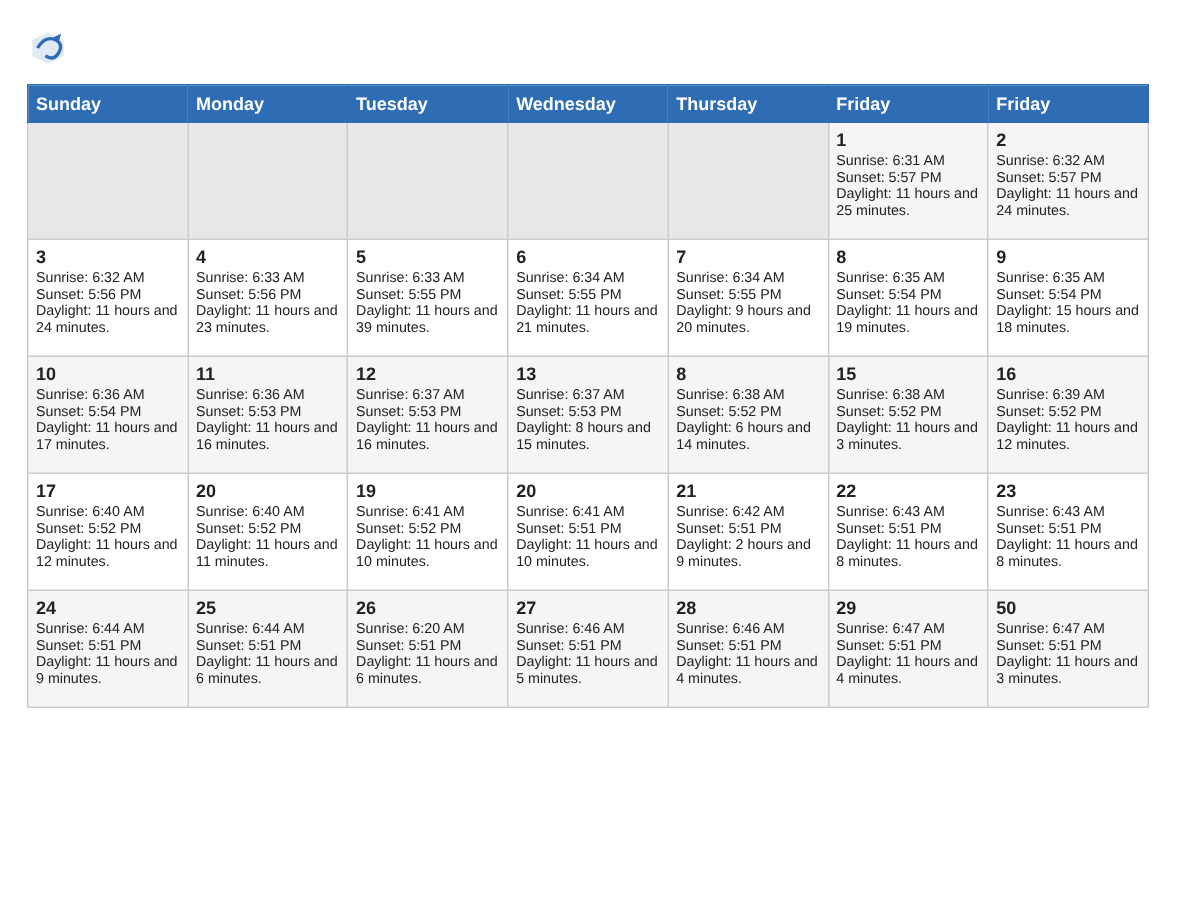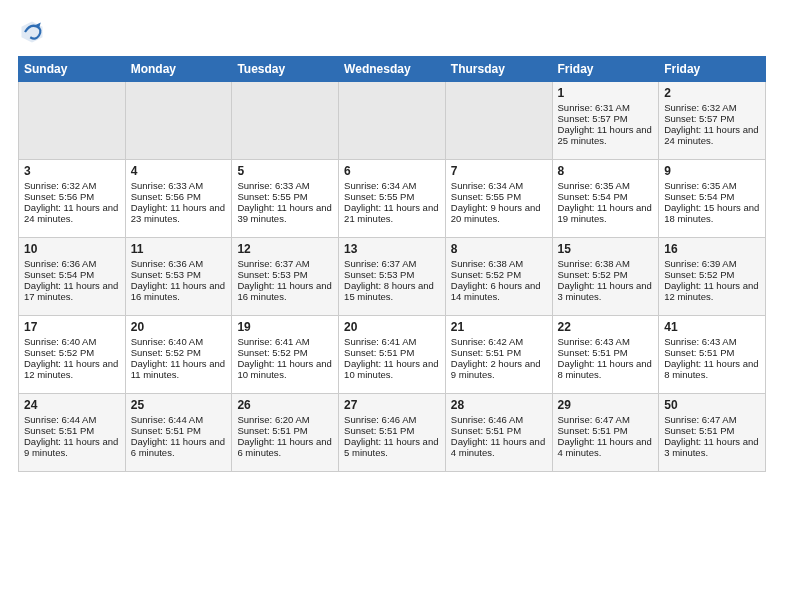--- a/index.html
+++ b/index.html
@@ -268,21 +268,21 @@
             <div>Sunset: 5:51 PM</div>
             <div>Daylight: 2 hours and 9 minutes.</div>
           </td>
           <td>
             <span class="day-num">22</span>
             <div>Sunrise: 6:43 AM</div>
             <div>Sunset: 5:51 PM</div>
             <div>Daylight: 11 hours and 8 minutes.</div>
           </td>
           <td>
-            <span class="day-num">41</span>
+            <span class="day-num">23</span>
             <div>Sunrise: 6:43 AM</div>
             <div>Sunset: 5:51 PM</div>
             <div>Daylight: 11 hours and 8 minutes.</div>
           </td>
         </tr>
         <tr>
           <td>
             <span class="day-num">24</span>
             <div>Sunrise: 6:44 AM</div>
             <div>Sunset: 5:51 PM</div>

